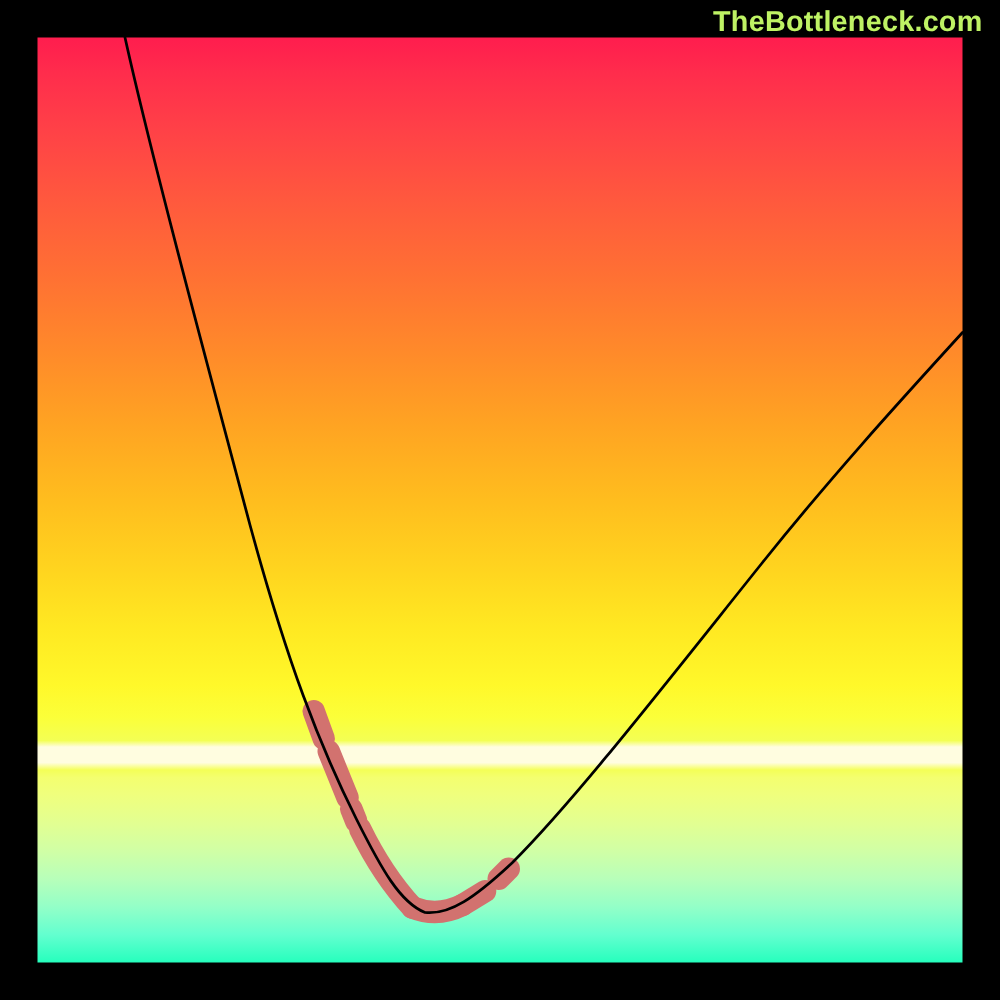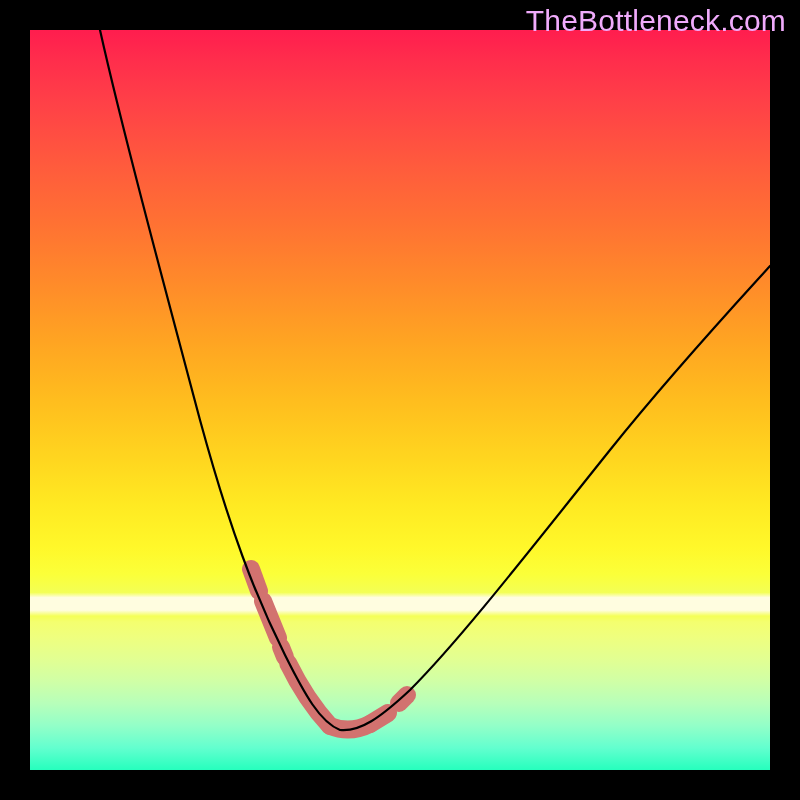--- a/index.html
+++ b/index.html
@@ -14,23 +14,23 @@
   .outer {
     position: relative;
     width: 800px;
     height: 800px;
     background: #000;
   }
   .watermark {
     position: absolute;
     top: 4px;
     right: 14px;
-    font-size: 30px;
-    font-weight: 400;
-    color: #f0abfc;
+    font-size: 23px;
+    font-weight: 700;
+    color: #bef264;
     letter-spacing: 0.2px;
     z-index: 10;
     user-select: none;
   }
   .plot-area {
     position: absolute;
     left: 30px;
     top: 30px;
     width: 740px;
     height: 740px;

